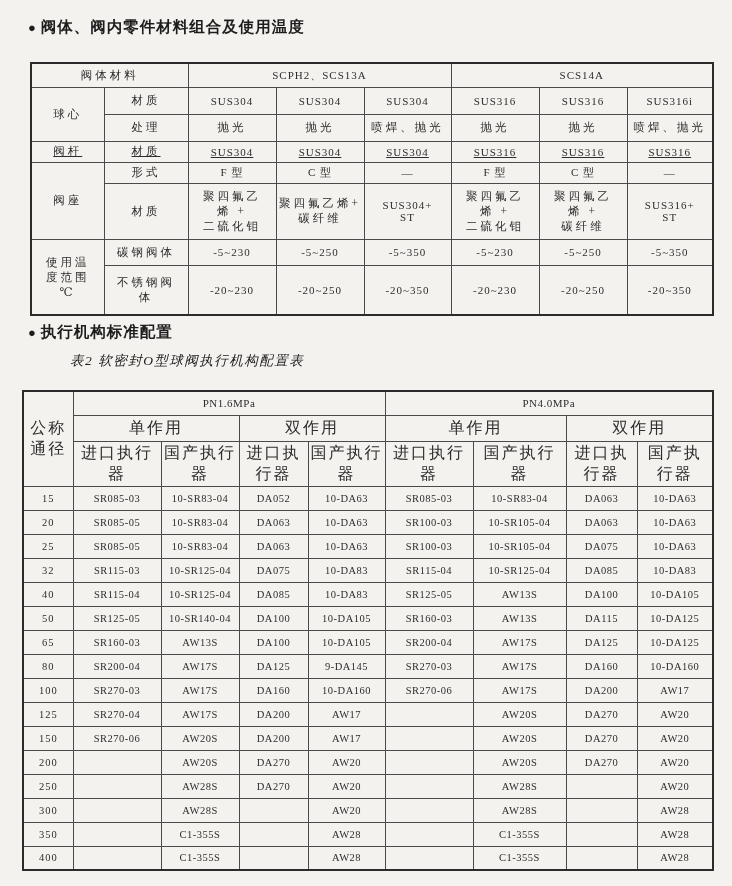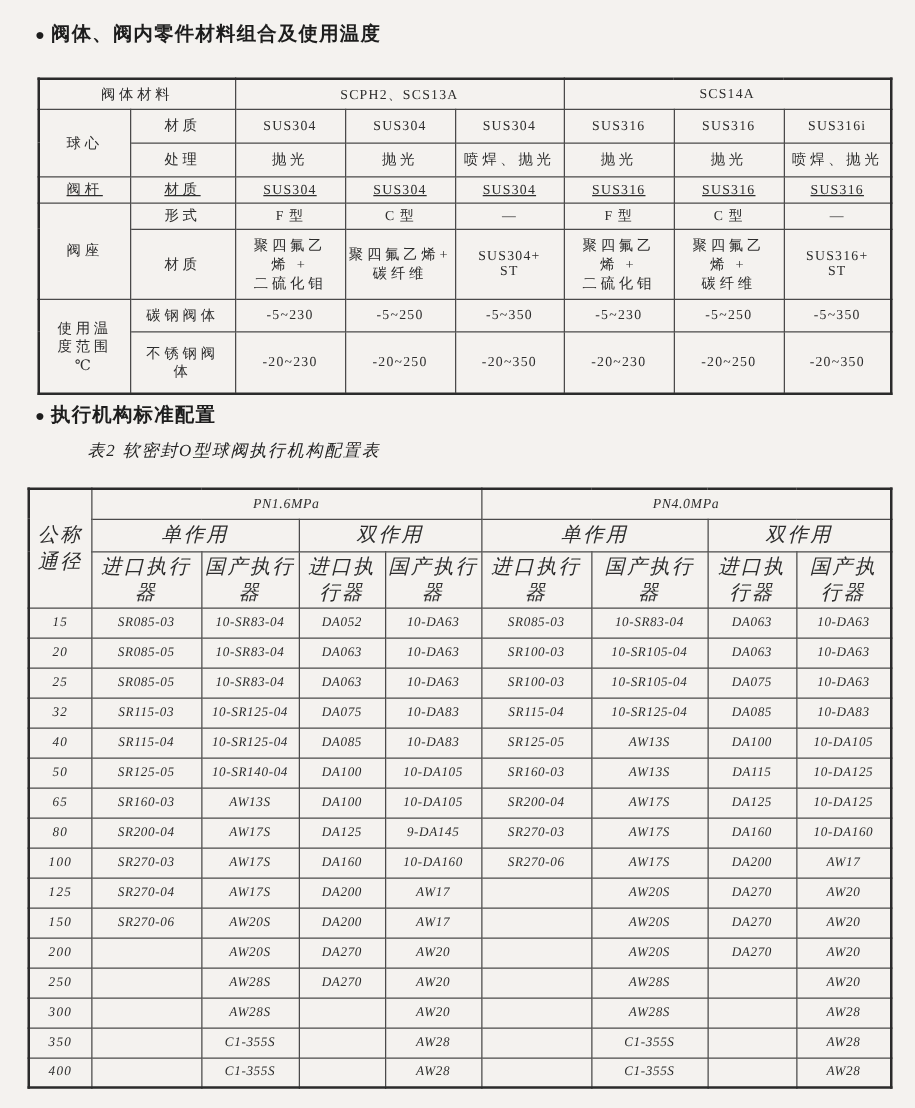--- a/index.html
+++ b/index.html
@@ -38,26 +38,26 @@
     border:2px solid #2b2b2b;
     font-size:11px;letter-spacing:1px;
   }
   #materials-table .cjk{font-size:11.5px;letter-spacing:3px;}
   
   #actuator-table{
     position:absolute;left:22px;top:390px;width:690px;
     border:2px solid #2b2b2b;
     font-size:10.5px;letter-spacing:0.5px;
   }
-  #actuator-table thead td{font-size:11px;font-style:italic;}
+  #actuator-table thead td{font-size:11px;}
   #actuator-table .cjk{letter-spacing:2px;font-size:16px;}
   #actuator-table tbody td{word-break:break-all;}
   #actuator-table tbody td.dn-cell{letter-spacing:1px;}
   tr.h1{height:24px;} tr.h2{height:26px;} tr.h3{height:26px;}
-  #actuator-table tbody tr{height:24px;font-style:italic;}
+  #actuator-table tbody tr{height:24px;}
   
   tr.m1{height:24px;} tr.m2{height:27px;} tr.m3{height:27px;}
   tr.m4{height:21px;text-decoration:underline;} tr.m5{height:21px;} tr.m6{height:56px;}
   tr.m7{height:26px;} tr.m8{height:50px;}
 </style>
 </head>
 <body>
 
 <div class="section-heading" id="heading1">
   <span class="bullet">●</span>

